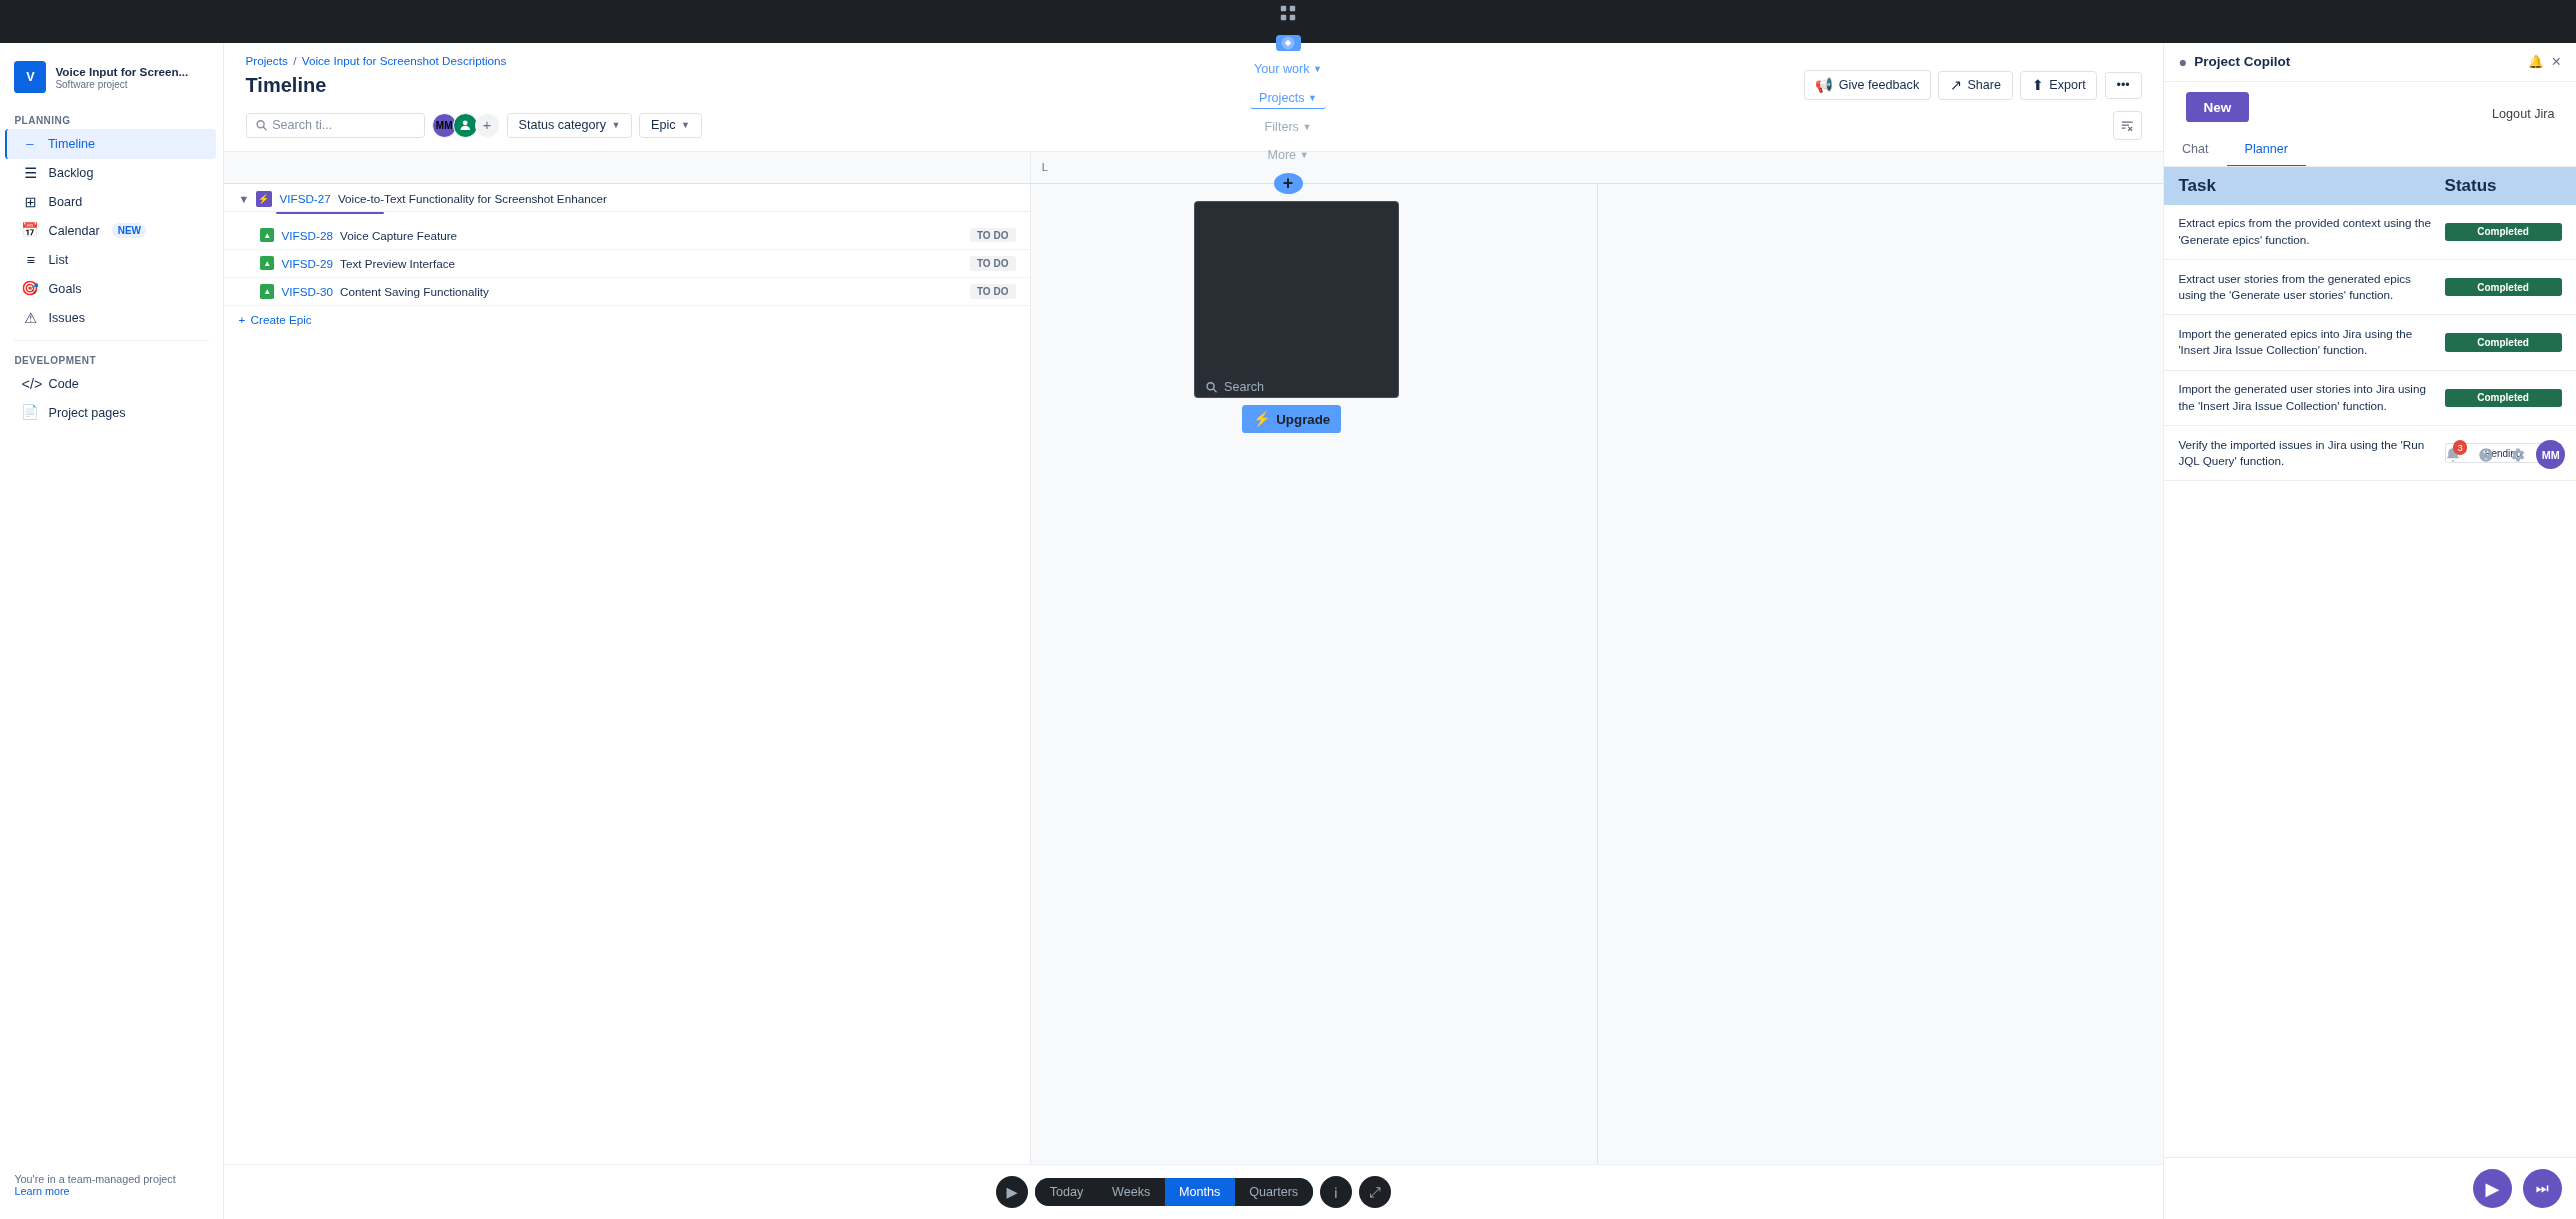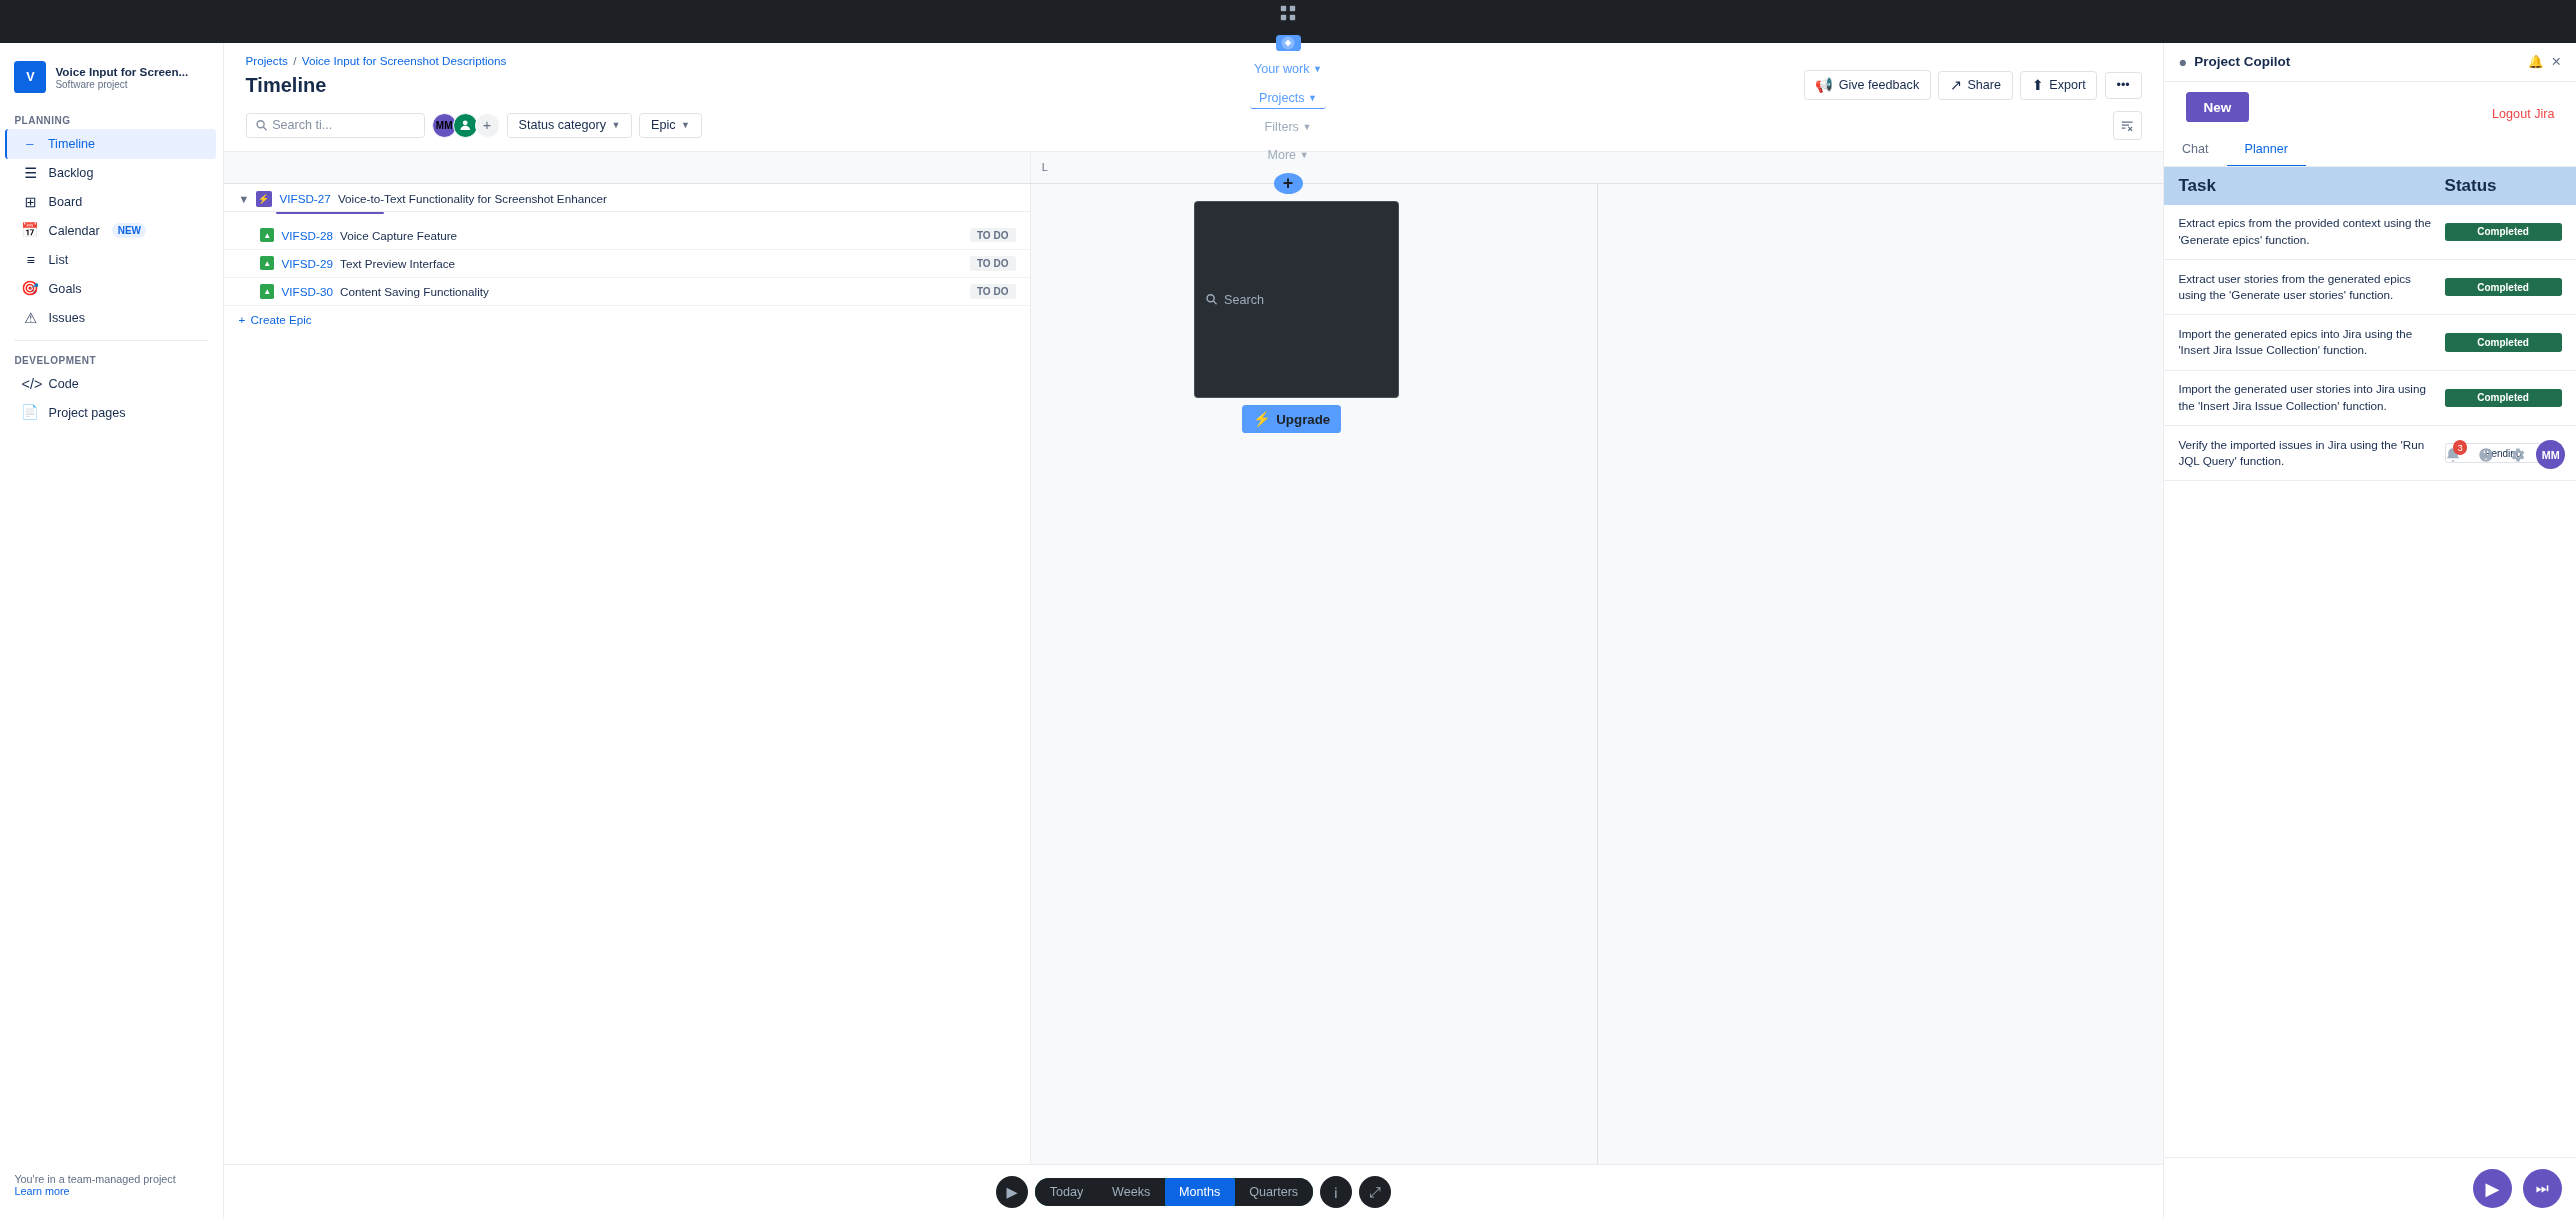--- a/index.html
+++ b/index.html
@@ -206,21 +206,21 @@
     .copilot-tabs { display: flex; border-bottom: 0.9px solid #ebecf0; }
     .copilot-tab {
       padding: 9px 18px; font-size: 12.6px; cursor: pointer; color: #626f86;
       border-bottom: 1.8px solid transparent; font-weight: 500;
     }
     .copilot-tab.active { color: #0c66e4; border-bottom-color: #0c66e4; }
     .new-btn {
       background: #6554c0; color: #fff; border: none; border-radius: 3.6px;
       padding: 7.2px 18px; font-size: 13.5px; font-weight: 600; cursor: pointer; margin: 10.8px 14.4px;
     }
-    .logout-btn { color: #ef4444; background: none; border: none; cursor: pointer; font-size: 12.6px; margin: 14.4px 14.4px 0 auto; display: block; }
+    .logout-btn { color: #404040; background: none; border: none; cursor: pointer; font-size: 12.6px; margin: 14.4px 14.4px 0 auto; display: block; }
 
     
     .task-list { flex: 1; overflow-y: auto; }
     .task-table-header {
       display: grid; grid-template-columns: 1fr 117px;
       padding: 9px 14.4px; background: #b8d4f0; font-size: 17px; font-weight: 600; color: #172b4d;
     }
     .task-row {
       display: grid; grid-template-columns: 1fr 117px;
       padding: 10.8px 14.4px; border-bottom: 0.9px solid #ebecf0; align-items: center; gap: 7.2px;
@@ -282,21 +282,21 @@
   <div class="nav-item">
     <span>Filters</span>
     <span class="chevron">▼</span>
   </div>
   <div class="nav-item">
     <span>More</span>
     <span class="chevron">▼</span>
   </div>
   <button class="nav-create-btn">+</button>
 
-  <div class="nav-search" style="margin-left:17px;">
+  <div class="nav-search" style="margin-left:17px;align-items:flex-end;">
     <svg width="12.6" height="12.6" viewBox="0 0 16 16" fill="#9fadbc">
       <circle cx="6.5" cy="6.5" r="5" stroke="#9fadbc" stroke-width="2" fill="none"></circle>
       <line x1="10.5" y1="10.5" x2="15" y2="15" stroke="#9fadbc" stroke-width="2"></line>
     </svg>
     <input type="text" placeholder="Search" style="">
   </div>
 
   <button style="display:flex;align-items:center;gap:5.4px;background:#579dff;color:#1d2125;border:none;border-radius:3.6px;padding:5.4px 10.8px;cursor:pointer;font-weight:600;margin-left:7.2px;">
     <span style="font-size:14.4px;">⚡</span>
     <span>Upgrade</span>

